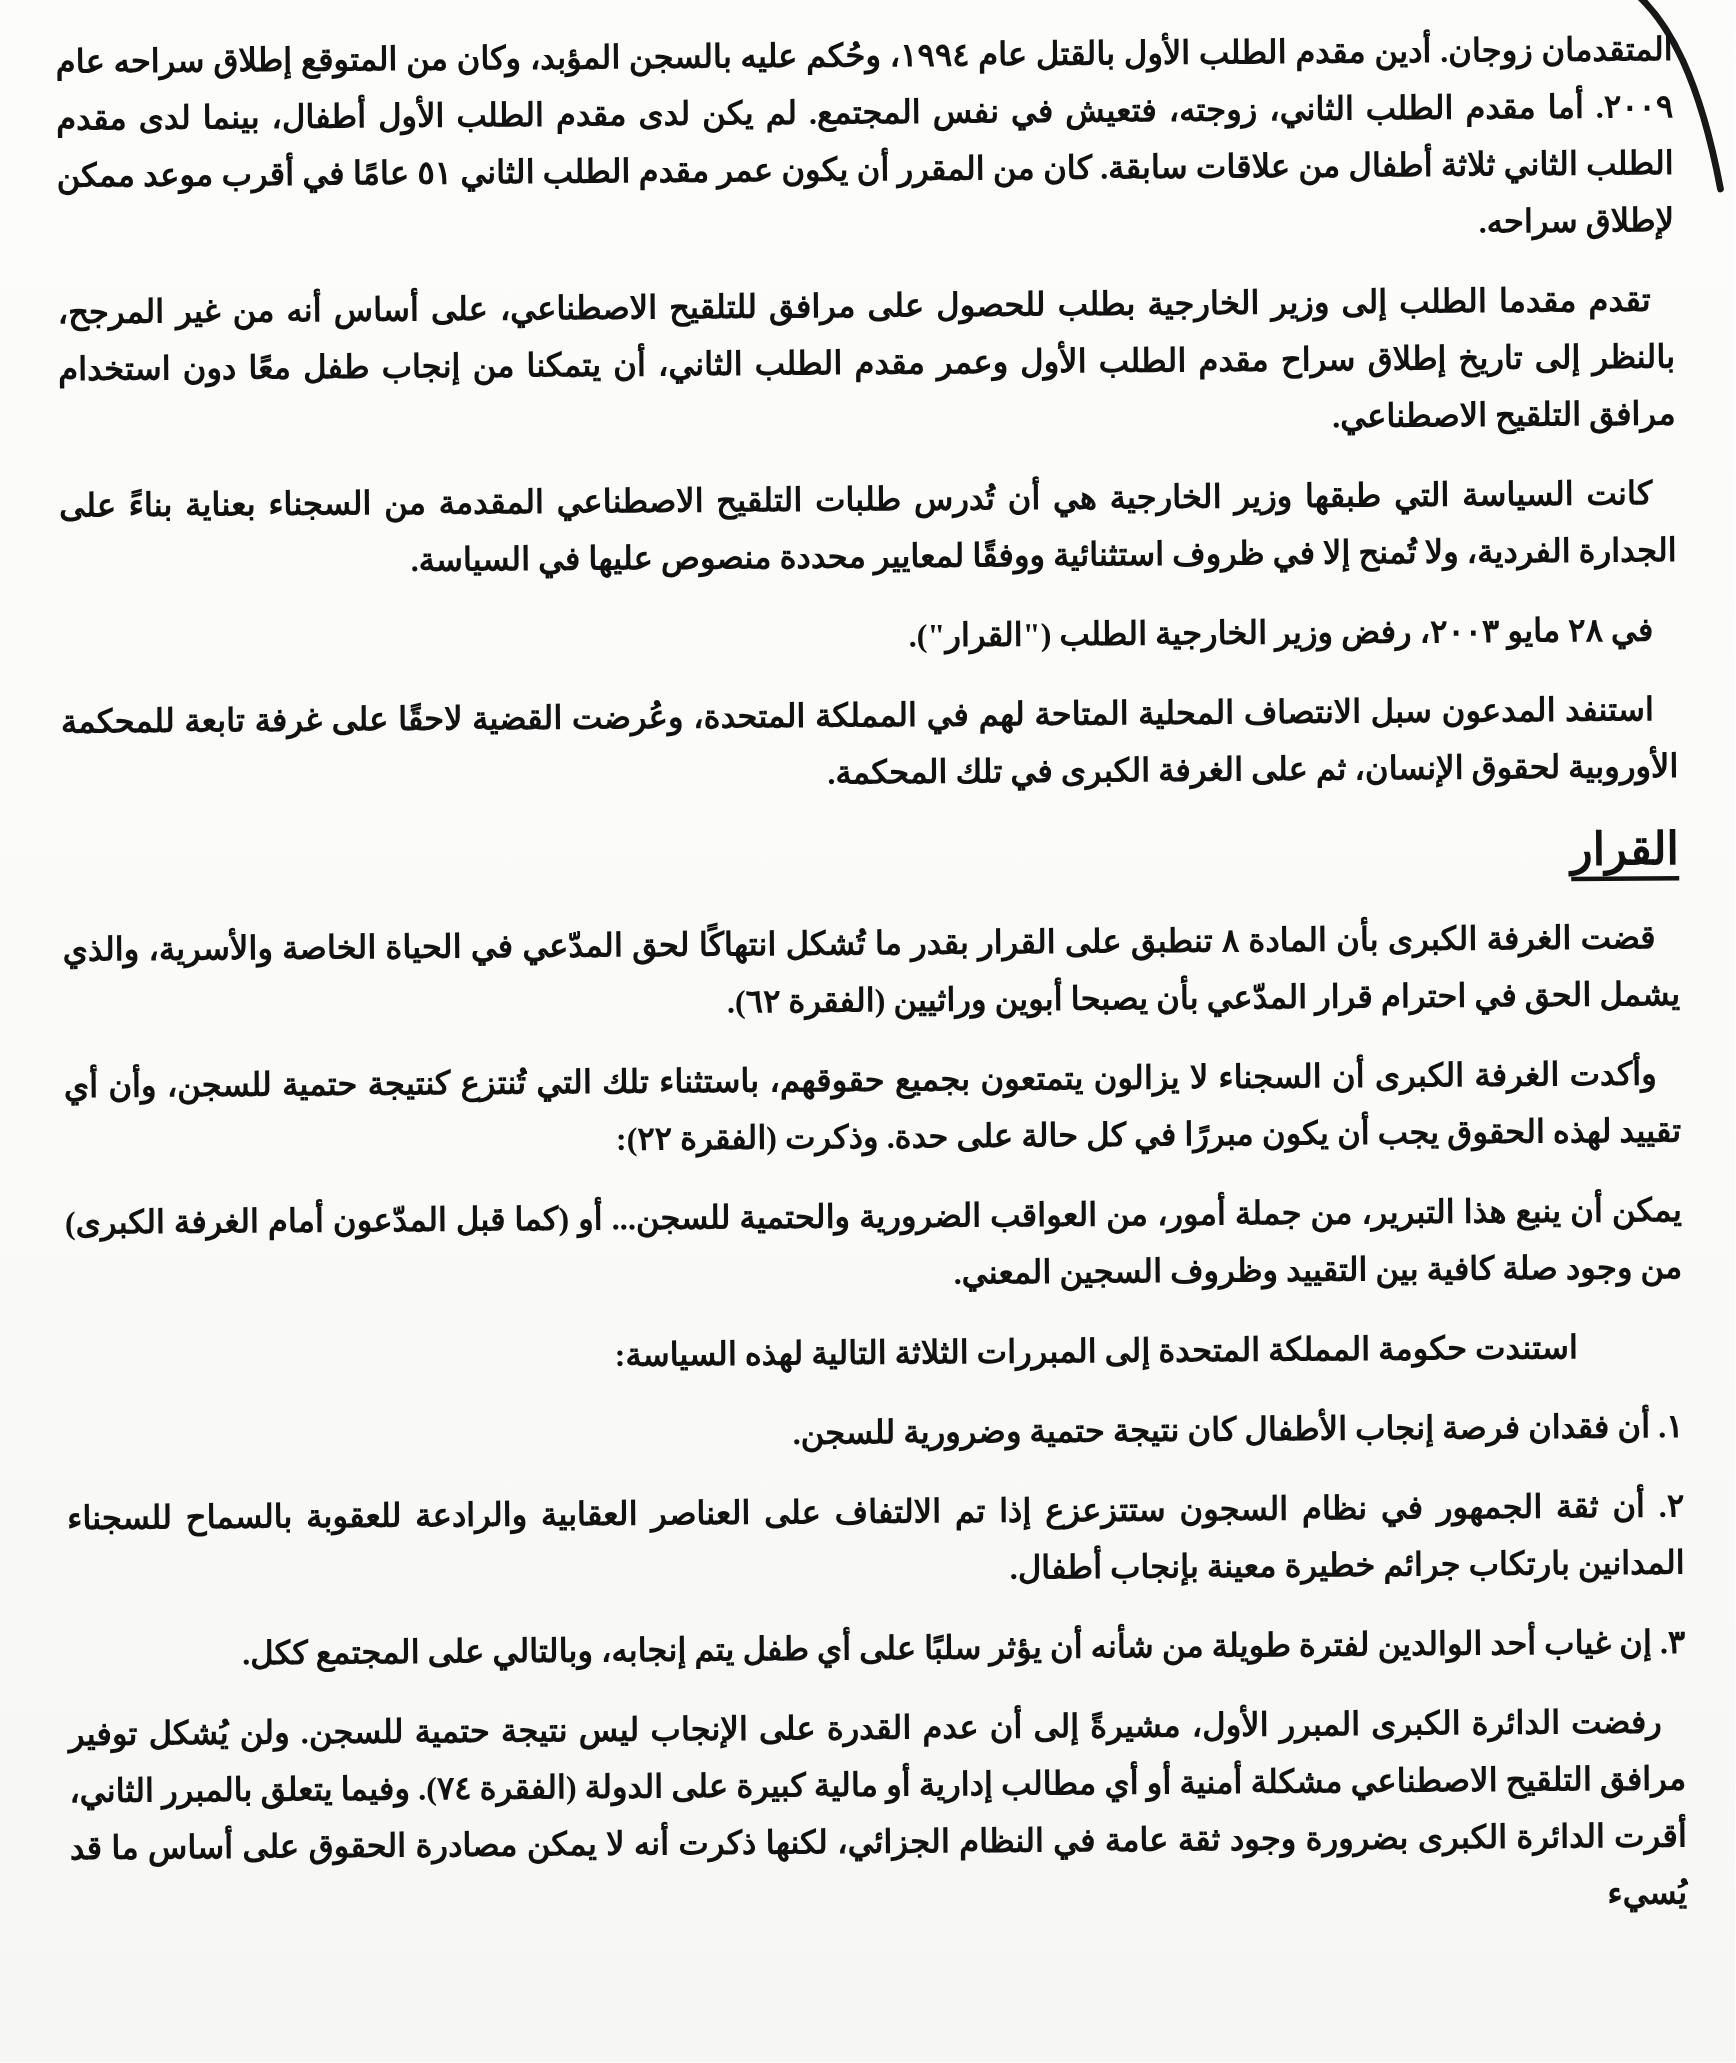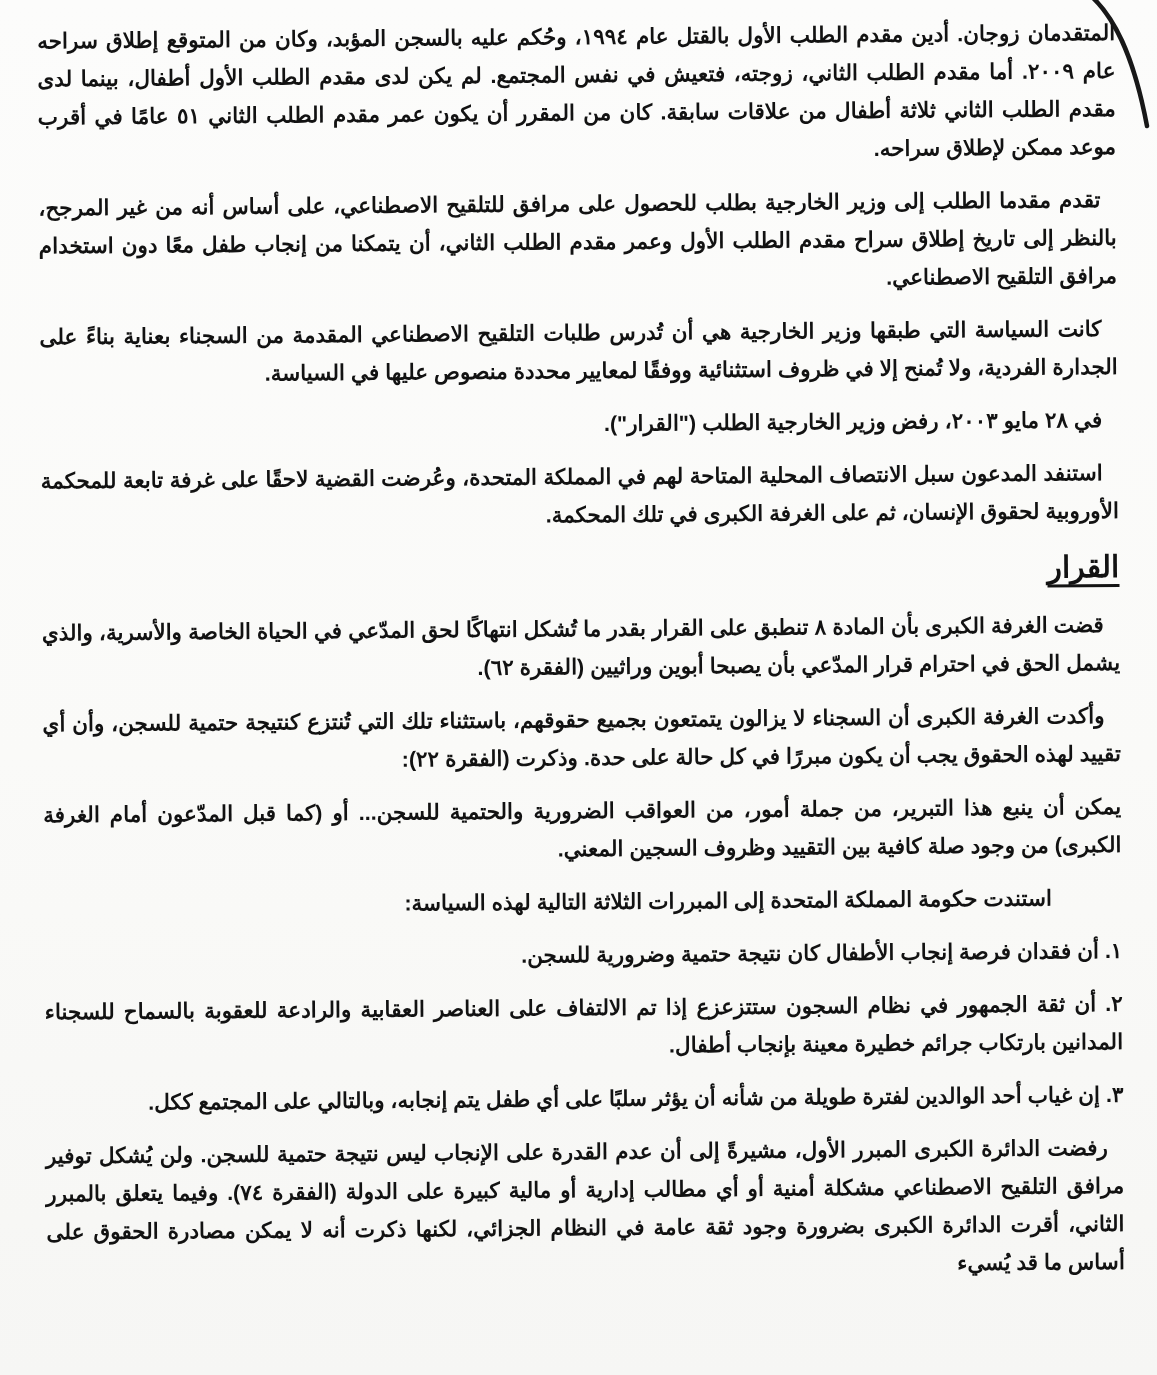--- a/index.html
+++ b/index.html
@@ -7,21 +7,21 @@
     padding: 0;
     background: #ffffff;
   }
   .page {
     position: relative;
     width: 1157px;
     height: 1375px;
     margin: 0 auto;
     overflow: hidden;
     background: linear-gradient(180deg, #fcfcfb 0%, #fafaf8 55%, #f6f6f4 100%);
-    font-family: Liberation Sans, sans-serif;
+    font-family: Liberation Serif, serif;
   }
   .content {
     position: absolute;
     top: 14px;
     right: 42px;
     width: 1078px;
     direction: rtl;
     text-align: justify;
     color: #121212;
     font-weight: 700;

